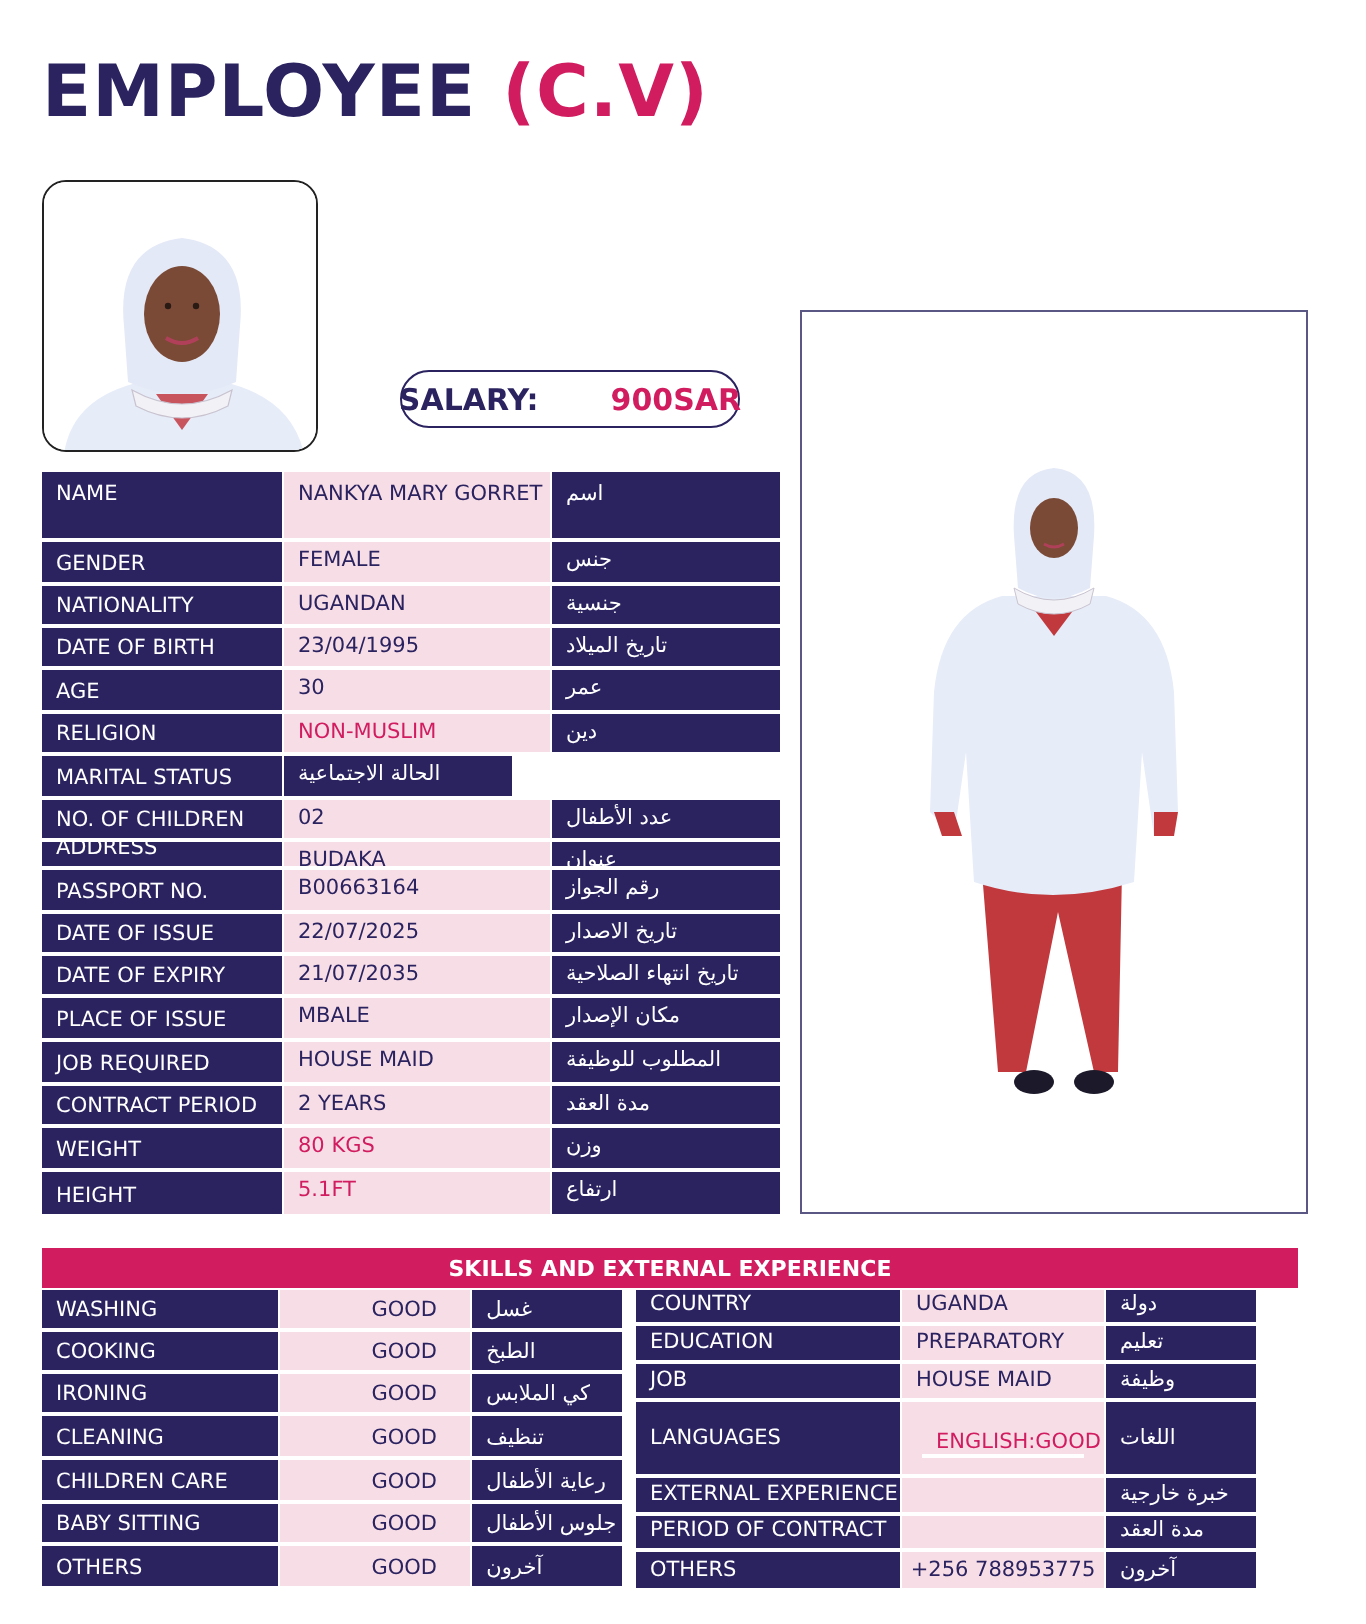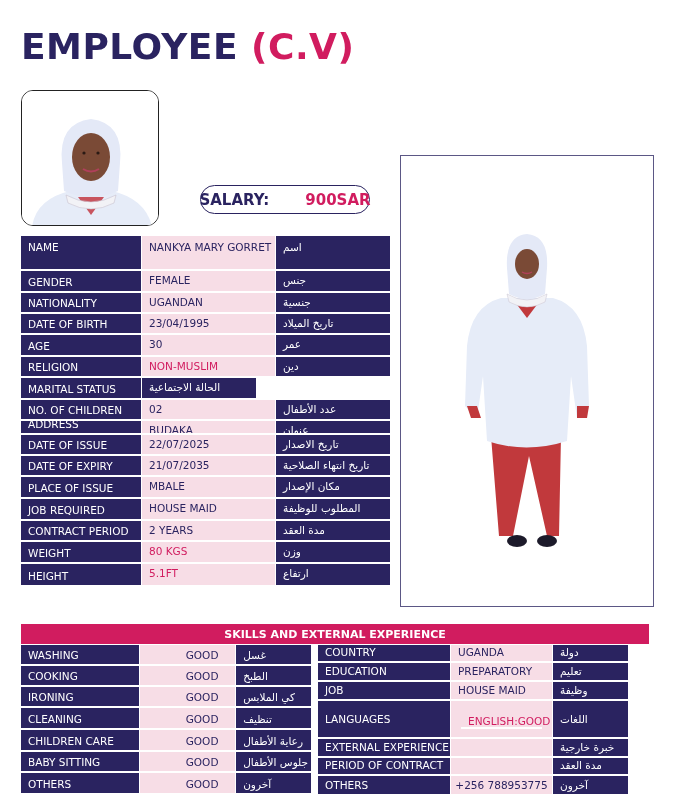--- a/index.html
+++ b/index.html
@@ -147,20 +147,25 @@
   <div class="row" style="height:21px">
     <div class="cell lbl">NO. OF CHILDREN</div>
     <div class="cell val">02</div>
     <div class="cell ar">عدد الأطفال</div>
   </div>
   <div class="row" style="height:14px">
     <div class="cell lbl">ADDRESS</div>
     <div class="cell val">BUDAKA</div>
     <div class="cell ar">عنوان</div>
   </div>
+  <div class="row" style="height:22px">
+    <div class="cell lbl">PASSPORT NO.</div>
+    <div class="cell val">B00663164</div>
+    <div class="cell ar">رقم الجواز</div>
+  </div>
   <div class="row" style="height:21px">
     <div class="cell lbl">DATE OF ISSUE</div>
     <div class="cell val">22/07/2025</div>
     <div class="cell ar">تاريخ الاصدار</div>
   </div>
   <div class="row" style="height:21px">
     <div class="cell lbl">DATE OF EXPIRY</div>
     <div class="cell val">21/07/2035</div>
     <div class="cell ar">تاريخ انتهاء الصلاحية</div>
   </div>

